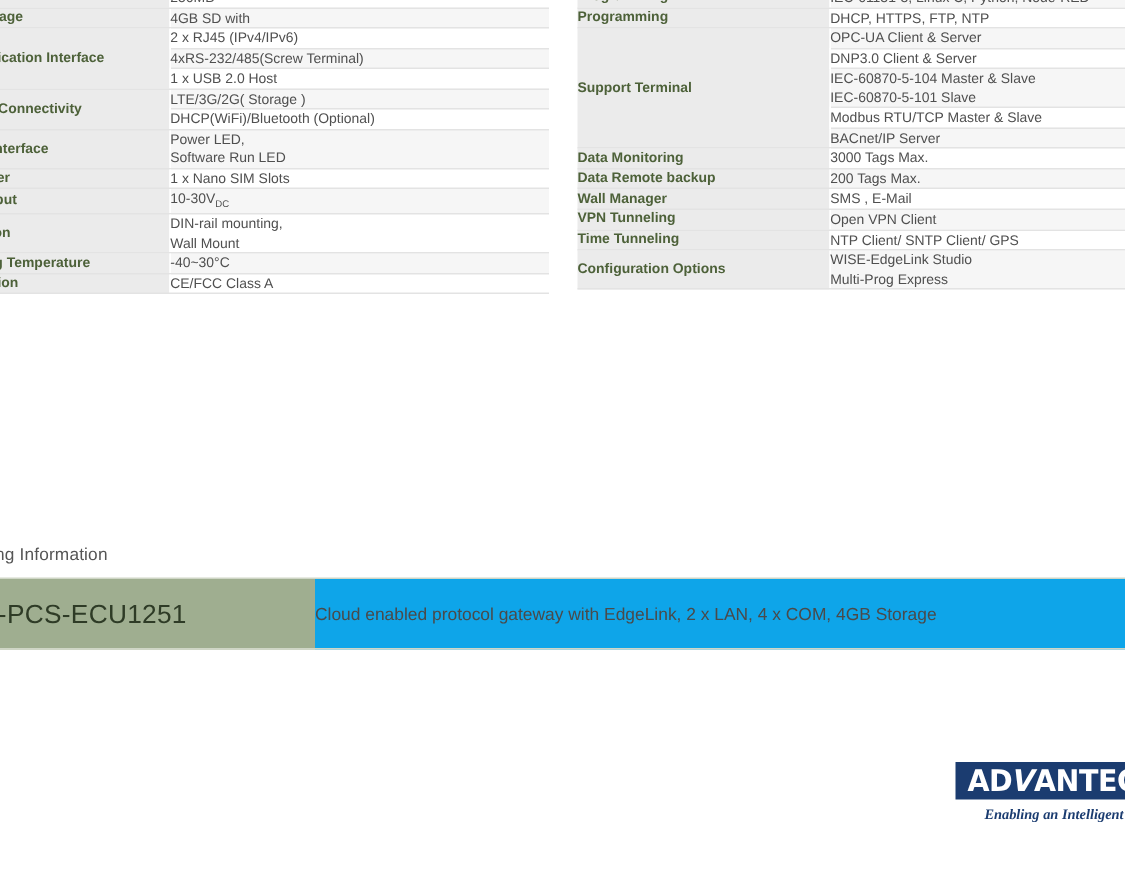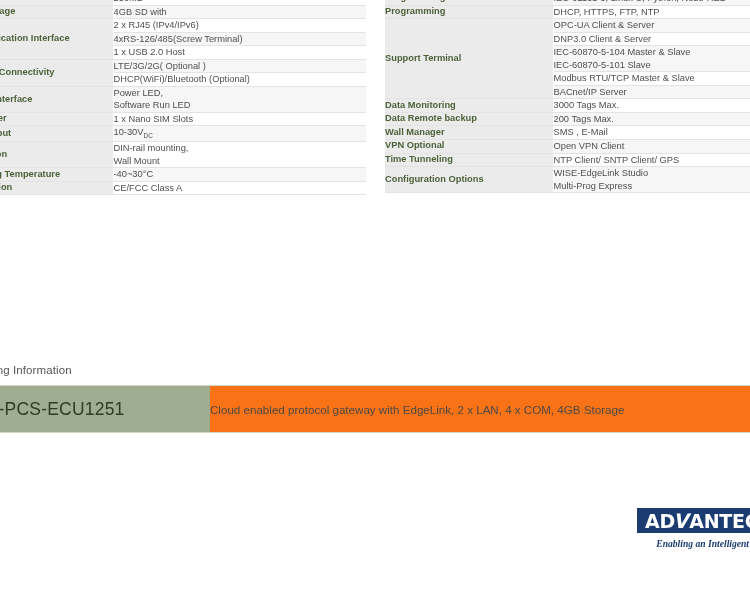--- a/index.html
+++ b/index.html
@@ -105,21 +105,21 @@
     background: #9fae90;
     color: #2e3b26;
     font-size: 17.5px;
     font-weight: normal;
     letter-spacing: .2px;
     padding: 14px 0 14px 22px;
     height: 46px;
     white-space: nowrap;
   }
   .order-desc {
-    background: #f97316;
+    background: #0ea5e9;
     color: #4a4a4a;
     font-size: 11.6px;
     padding: 14px 0 14px 15px;
     white-space: nowrap;
   }
 
   
   #advantech-logo {
     position: absolute;
     left: 637px;
@@ -176,28 +176,28 @@
       </tr>
       <tr>
         <td class="cell-label" rowspan="1">Data Storage</td>
         <td class="cell-value alt">4GB SD with</td>
       </tr>
       <tr>
         <td class="cell-label" rowspan="3">Communication Interface</td>
         <td class="cell-value">2 x RJ45 (IPv4/IPv6)</td>
       </tr>
       <tr>
-        <td class="cell-value alt">4xRS-126/485(Screw Terminal)</td>
+        <td class="cell-value alt">4xRS-232/485(Screw Terminal)</td>
       </tr>
       <tr>
         <td class="cell-value">1 x USB 2.0 Host</td>
       </tr>
       <tr>
         <td class="cell-label" rowspan="2">Wireless Connectivity</td>
-        <td class="cell-value alt">LTE/3G/2G( Optional )</td>
+        <td class="cell-value alt">LTE/3G/2G( Storage )</td>
       </tr>
       <tr>
         <td class="cell-value">DHCP(WiFi)/Bluetooth (Optional)</td>
       </tr>
       <tr>
         <td class="cell-label" rowspan="1">Display Interface</td>
         <td class="cell-value alt">Power LED,<br>Software Run LED</td>
       </tr>
       <tr>
         <td class="cell-label" rowspan="1">SIM Holder</td>
@@ -258,21 +258,21 @@
       </tr>
       <tr>
         <td class="cell-label" rowspan="1">Data Remote backup</td>
         <td class="cell-value alt">200 Tags Max.</td>
       </tr>
       <tr>
         <td class="cell-label" rowspan="1">Wall Manager</td>
         <td class="cell-value">SMS , E-Mail</td>
       </tr>
       <tr>
-        <td class="cell-label" rowspan="1">VPN Optional</td>
+        <td class="cell-label" rowspan="1">VPN Tunneling</td>
         <td class="cell-value alt">Open VPN Client</td>
       </tr>
       <tr>
         <td class="cell-label" rowspan="1">Time Tunneling</td>
         <td class="cell-value">NTP Client/ SNTP Client/ GPS</td>
       </tr>
       <tr>
         <td class="cell-label" rowspan="1">Configuration Options</td>
         <td class="cell-value alt">WISE-EdgeLink Studio<br>Multi-Prog Express</td>
       </tr>

